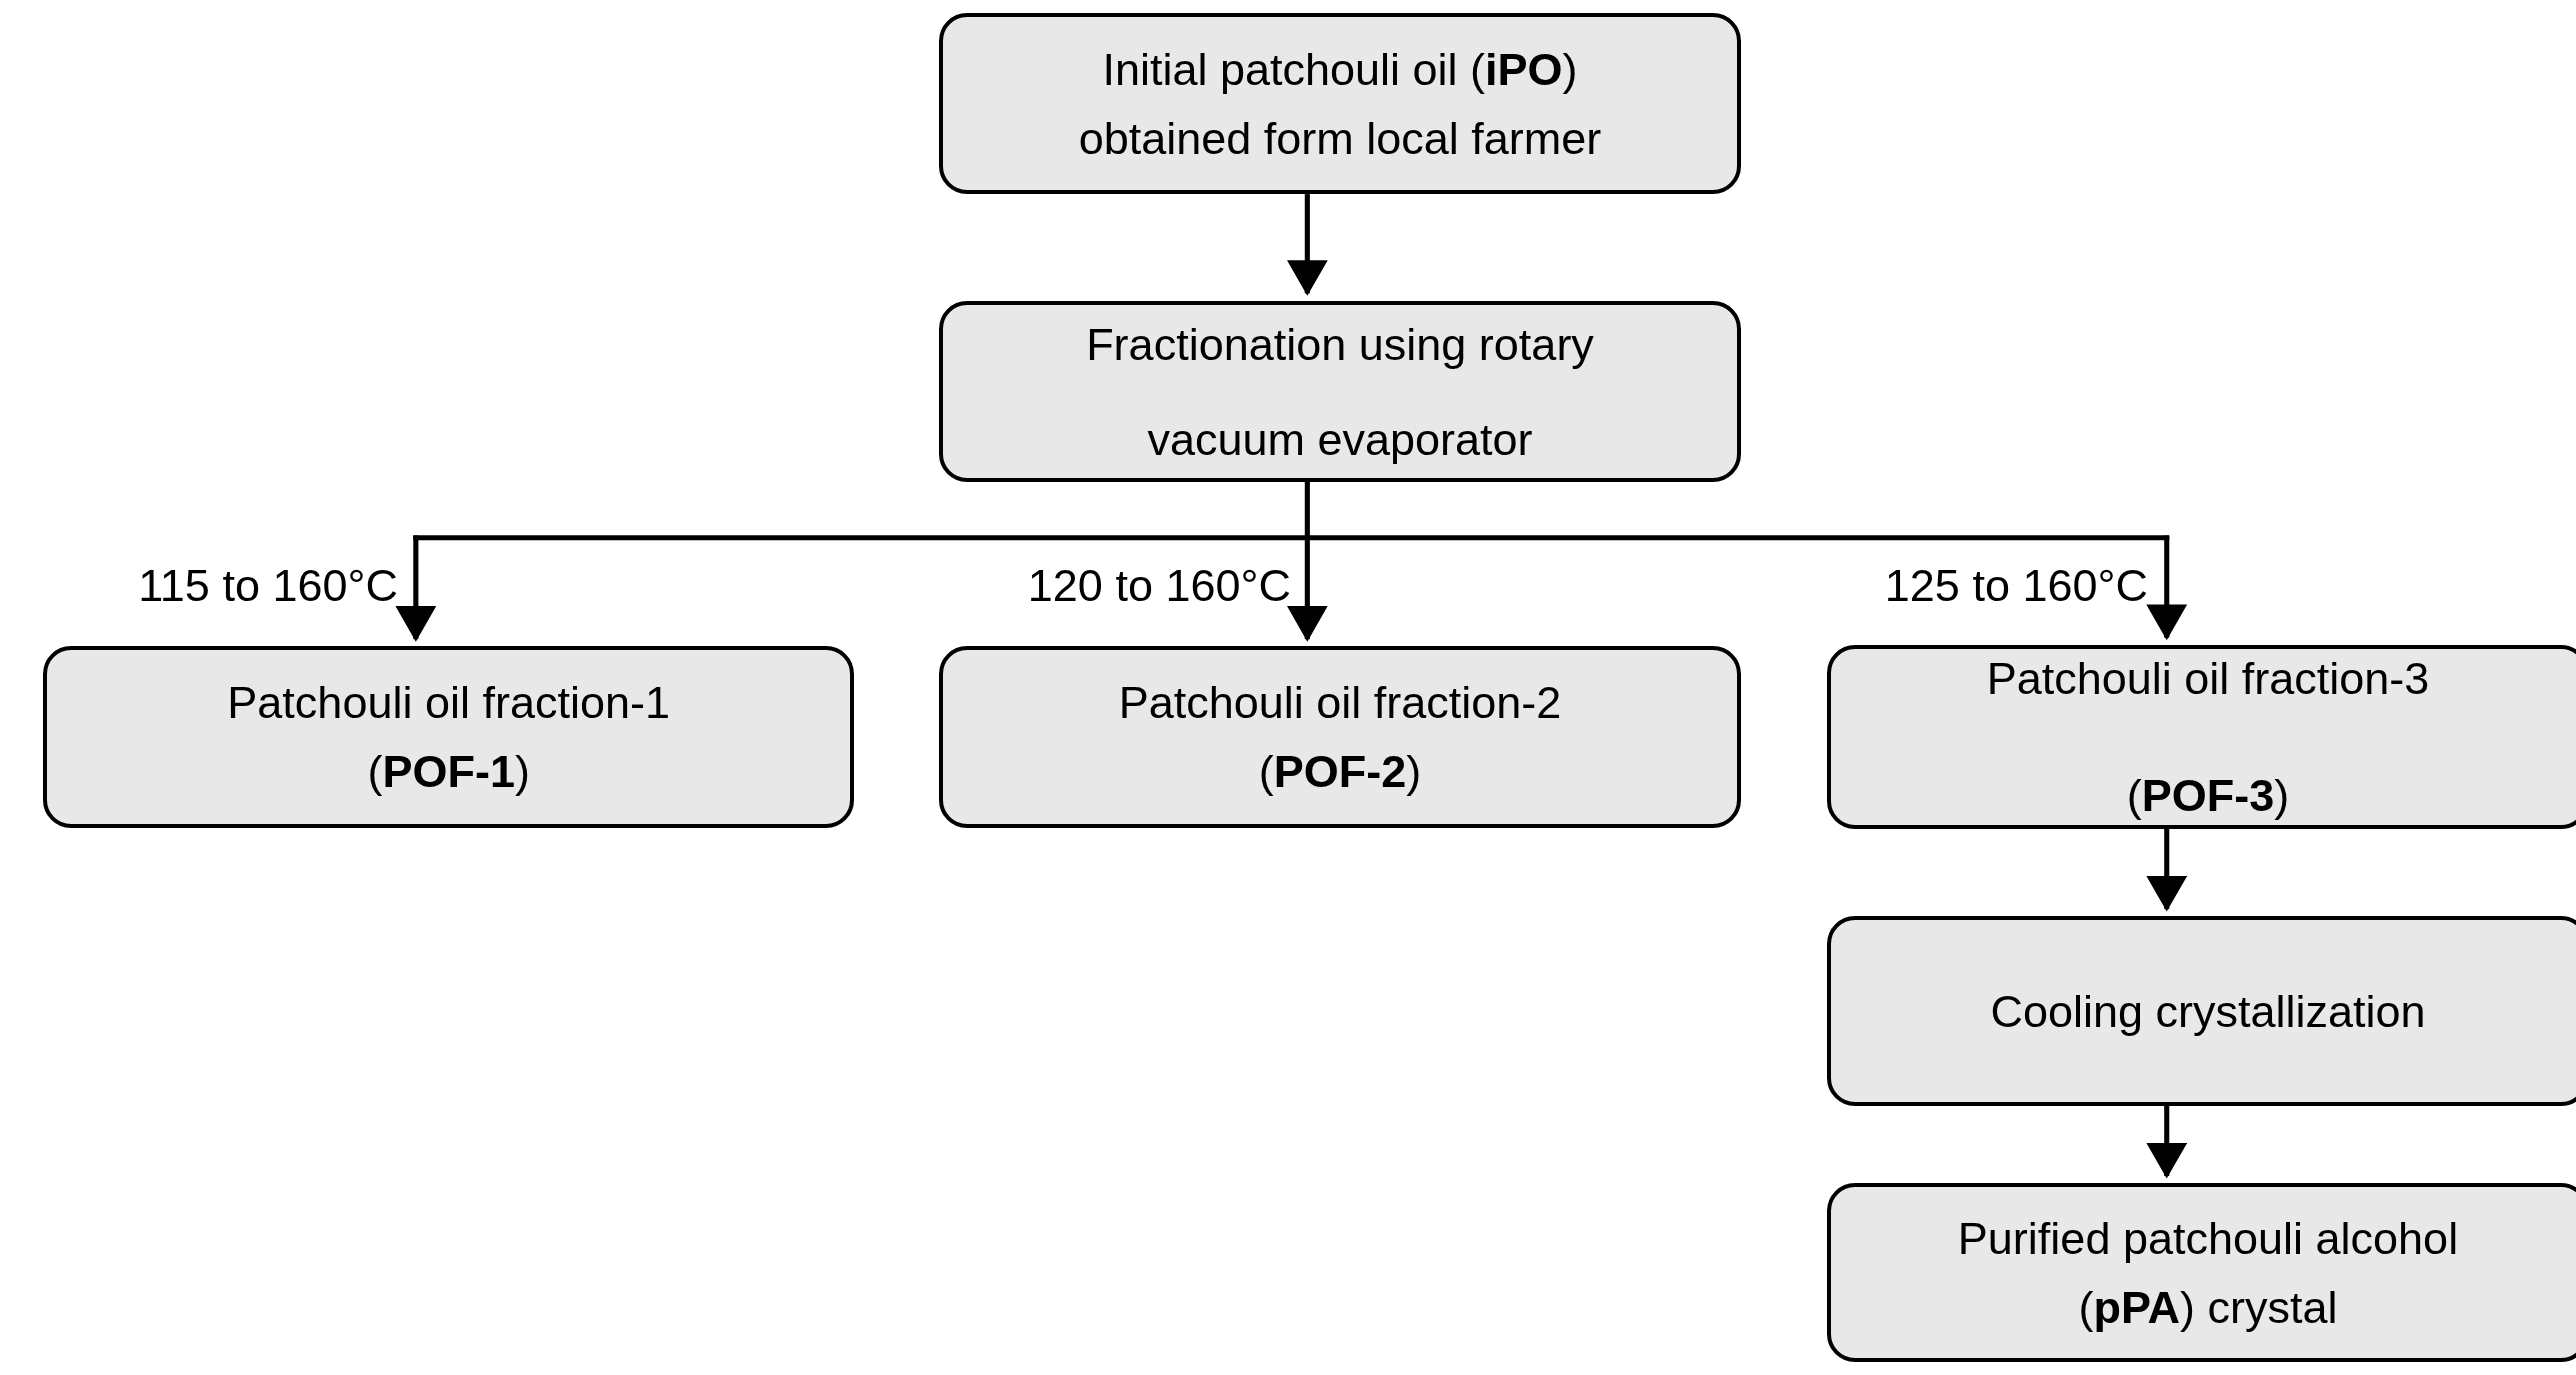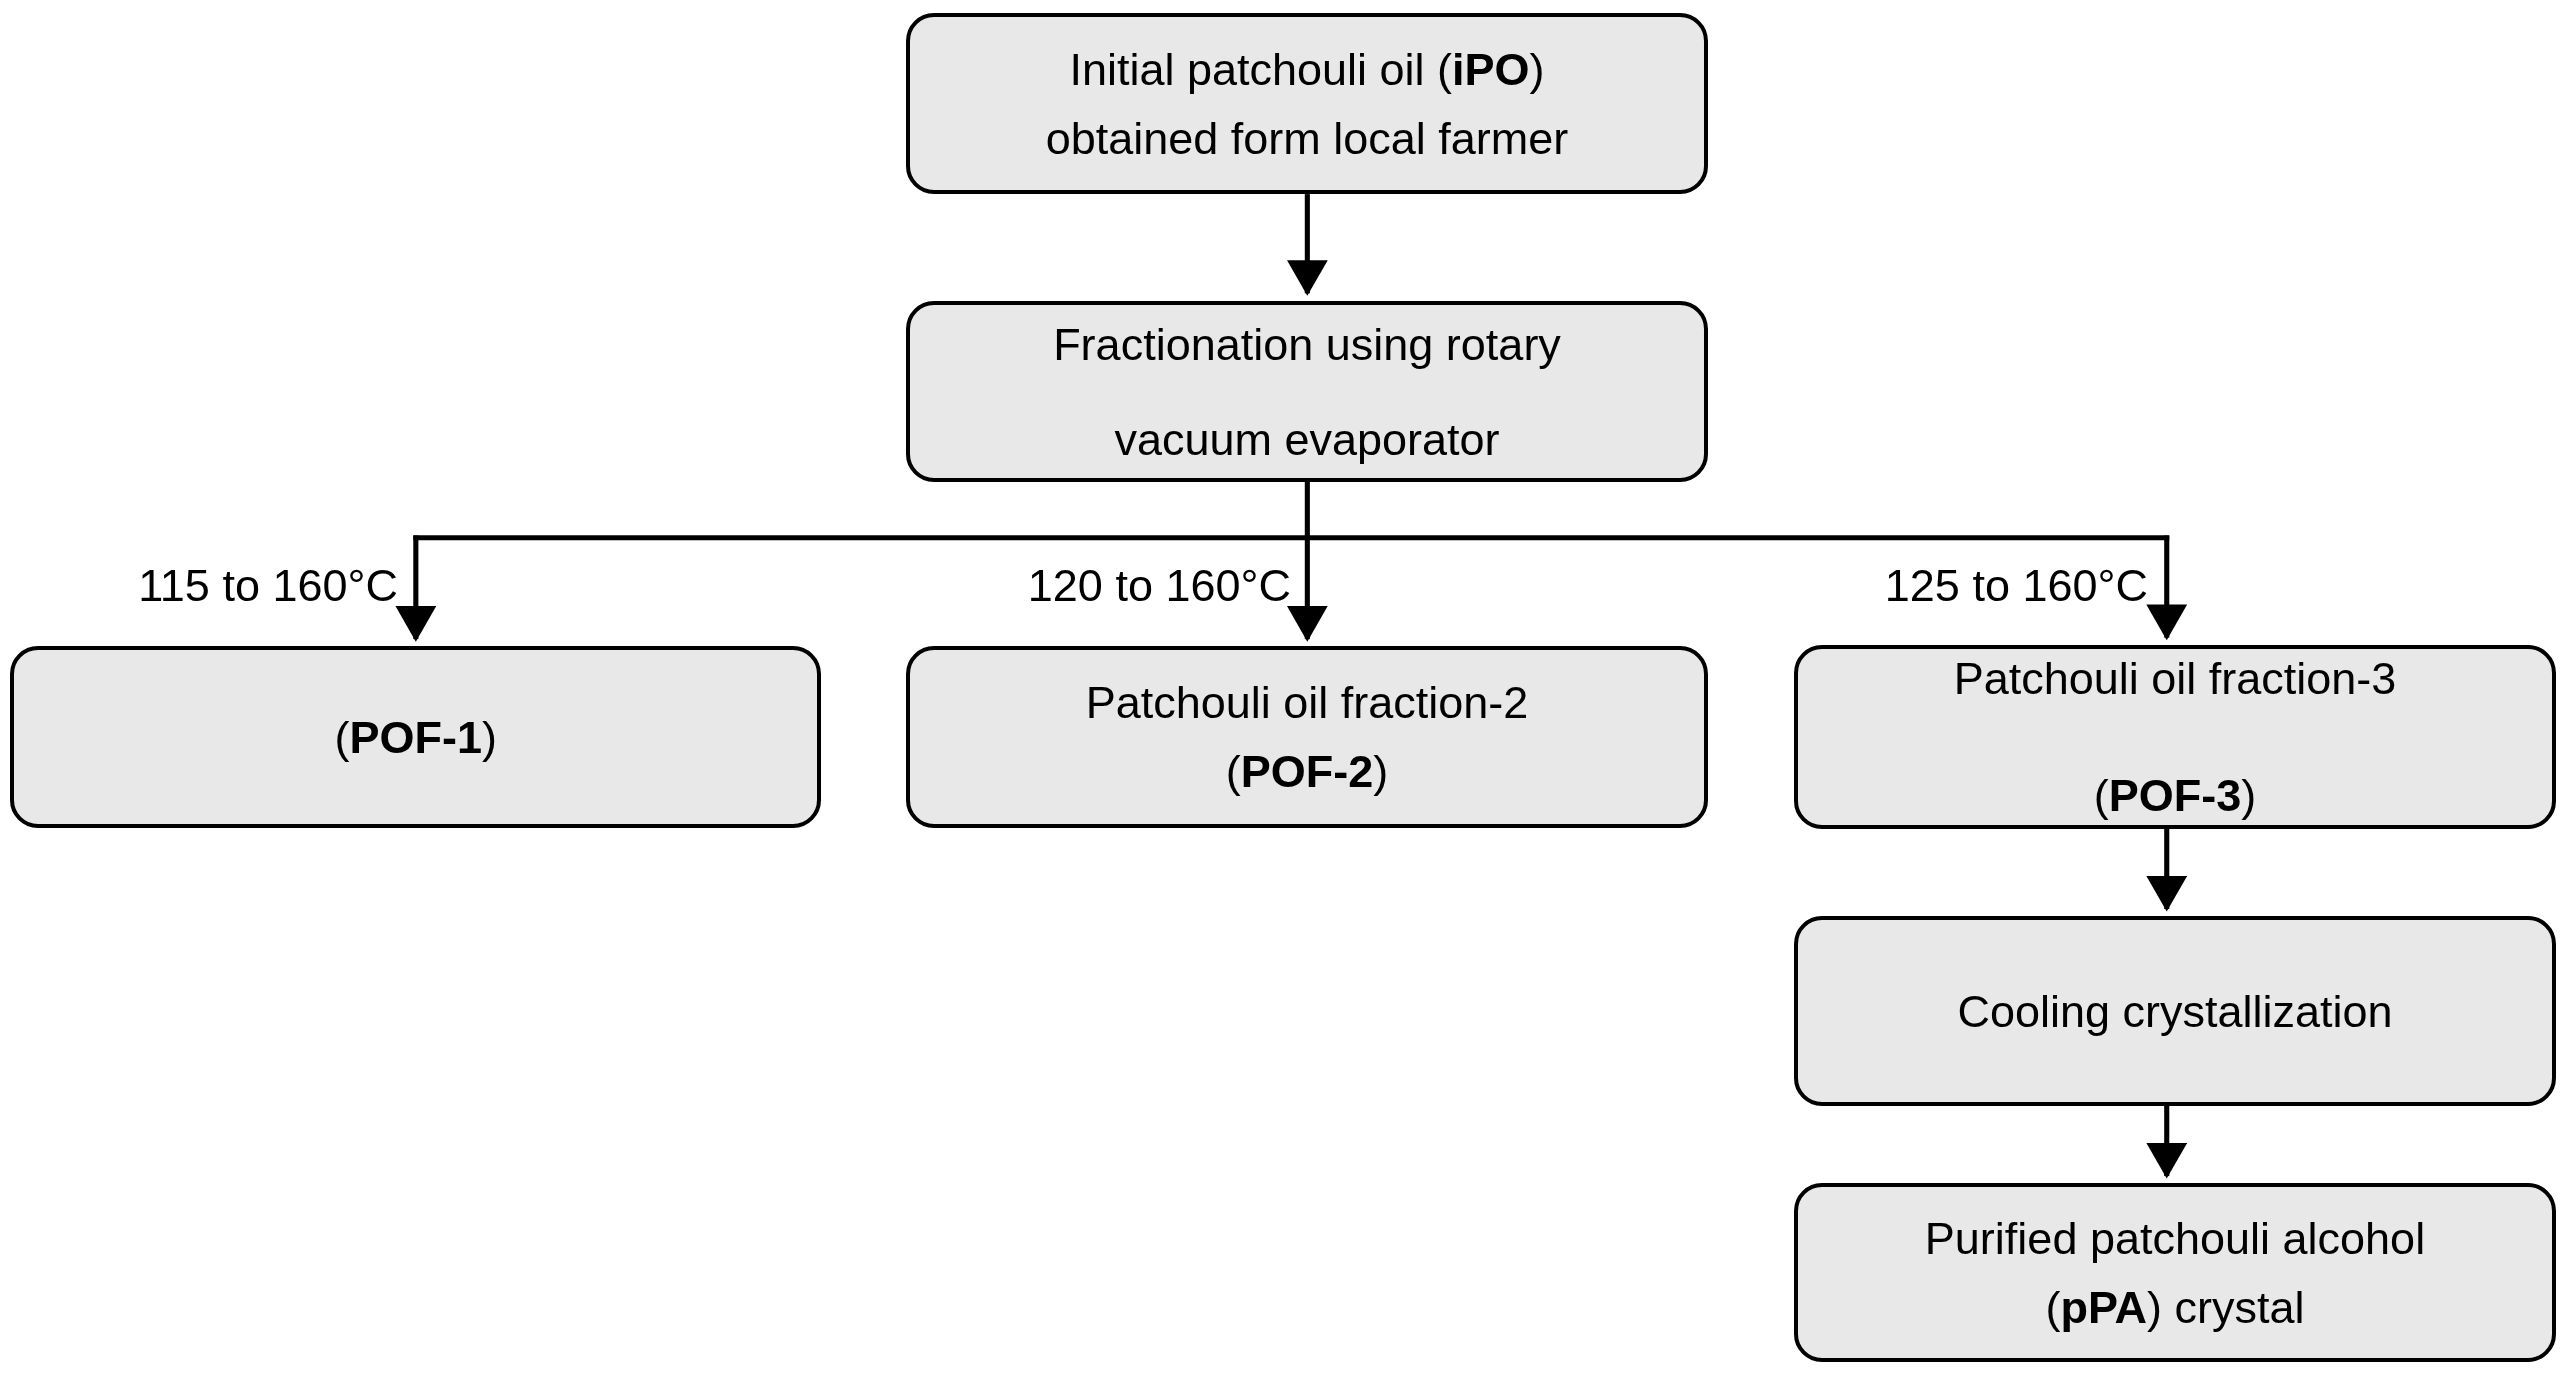--- a/index.html
+++ b/index.html
@@ -21,20 +21,21 @@
     position:absolute;
     box-sizing:border-box;
     background:var(--box-fill);
     border:4.4px solid var(--box-border);
     border-radius:28px;
     display:flex;
     flex-direction:column;
     justify-content:center;
     align-items:center;
     text-align:center;
+    margin-left:33px;
   }
   .node .line{
     font-size:45px;
     line-height:69px;
     white-space:nowrap;
   }
   .seg-bold{font-weight:bold;}
   .edge-label{
     position:absolute;
     font-size:45px;
@@ -80,20 +81,21 @@
     <div class="line"><span>Initial patchouli oil (</span><span class="seg-bold">iPO</span><span>)</span></div>
     <div class="line"><span>obtained form local farmer</span><span class="seg-bold"></span><span></span></div>
   </div>
 
   <div class="node" style="left:906px;top:301px;width:802px;height:181px;gap:26px;">
     <div class="line"><span>Fractionation using rotary</span><span class="seg-bold"></span><span></span></div>
     <div class="line"><span>vacuum evaporator</span><span class="seg-bold"></span><span></span></div>
   </div>
 
   <div class="node" style="left:10.2px;top:646px;width:811px;height:182px;">
+    <div class="line"><span>Patchouli oil fraction-1</span><span class="seg-bold"></span><span></span></div>
     <div class="line"><span>(</span><span class="seg-bold">POF-1</span><span>)</span></div>
   </div>
 
   <div class="node" style="left:906px;top:646px;width:802px;height:182px;">
     <div class="line"><span>Patchouli oil fraction-2</span><span class="seg-bold"></span><span></span></div>
     <div class="line"><span>(</span><span class="seg-bold">POF-2</span><span>)</span></div>
   </div>
 
   <div class="node" style="left:1794px;top:645px;width:762px;height:184px;gap:48px;">
     <div class="line"><span>Patchouli oil fraction-3</span><span class="seg-bold"></span><span></span></div>

